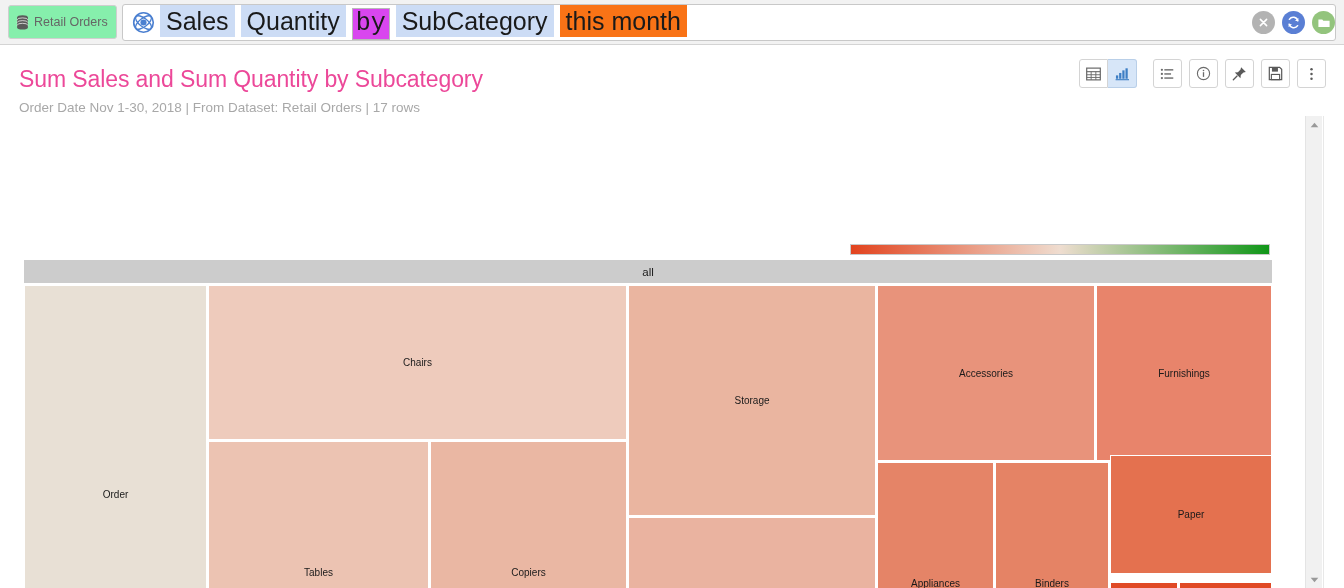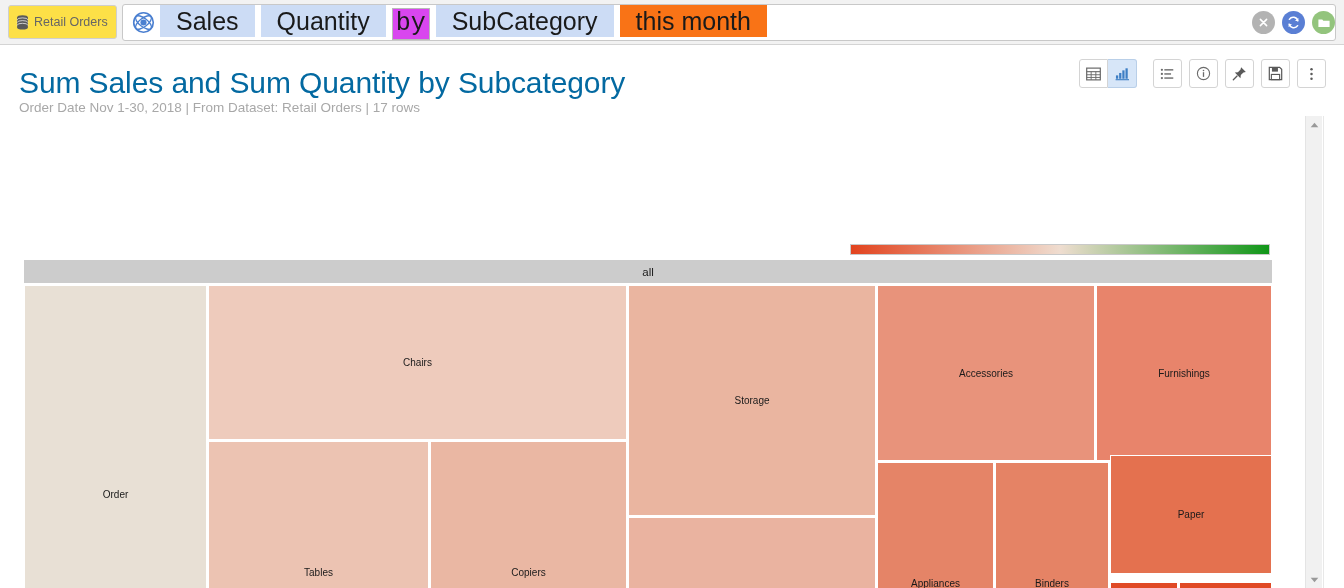--- a/index.html
+++ b/index.html
@@ -17,21 +17,21 @@
     position: absolute; left: 0; top: 0;
     width: 1344px; height: 45px;
     background: #f2f2f2;
     border-bottom: 1px solid #d4d4d4;
     display: flex; align-items: center;
   }
   #dataset-chip {
     margin-left: 8px;
     height: 34px;
     min-width: 104px;
-    background: #fde047;
+    background: #86efac;
     border: 1px solid #cfcfcf;
     border-radius: 3px;
     display: flex; align-items: center;
     padding: 0 8px 0 7px;
     gap: 5px;
     cursor: pointer;
   }
   #dataset-chip .dbicon { width: 13px; height: 15px; flex: none; display: block; }
   #dataset-chip .label {
     font-size: 12.5px; color: #666; white-space: nowrap;
@@ -48,21 +48,21 @@
   }
   #searchbox .orb { margin: 0 5px 0 9px; flex: none; display:block; }
   #query {
     display: flex; align-items: baseline;
     flex: 1; min-width: 0;
     white-space: nowrap; overflow: hidden;
     font-size: 25px; line-height: 30px;
     color: #1a1a1a;
     font-family: "Liberation Sans", sans-serif;
   }
-  #query .tok { padding: 1px 16px; margin-right: 6px; }
+  #query .tok { padding: 1px 6px; margin-right: 6px; }
   #query .tok.hl { background: #ccdcf5; }
   #query .tok.box { background: #d946ef; border: 1px solid #b9b9b9; padding: 0 3px; font-family: Liberation Mono, monospace; }
   #query .tok.dim { background: #f97316; }
 
   #topbtns {
     position: absolute; right: 9px; top: 0; height: 45px;
     display: flex; align-items: center; gap: 7px;
   }
   .cbtn {
     width: 23px; height: 23px; border-radius: 50%;
@@ -70,21 +70,21 @@
     cursor: pointer; flex: none;
   }
   .cbtn.gray  { background: #b3b3b3; }
   .cbtn.blue  { background: #5a7fd4; }
   .cbtn.green { background: #93c47d; }
 
   
   #hdr { position: absolute; left: 0; top: 46px; width: 1344px; height: 70px; background:#fff; }
   #title {
     position: absolute; left: 19px; top: 20px;
-    font-size: 30px; font-weight: 400; color: #0369a1;
+    font-size: 23px; font-weight: 400; color: #ec4899;
     letter-spacing: -0.1px;
     font-family: "Liberation Sans", sans-serif;
   }
   #subtitle {
     position: absolute; left: 19px; top: 54px;
     font-size: 13.5px; color: #a8a8a8;
     font-family: "Liberation Sans", sans-serif;
   }
 
   #toolbar { position: absolute; right: 18px; top: 13px; display: flex; align-items: center; }

